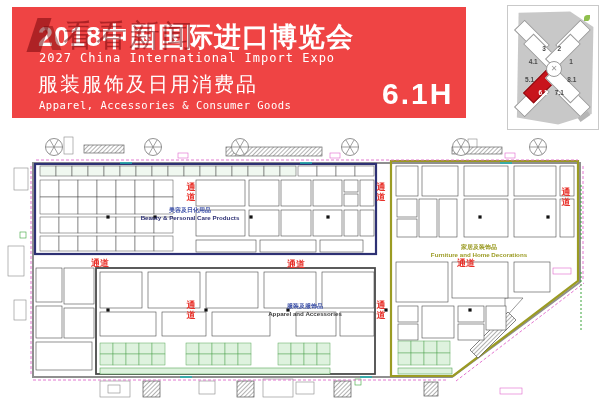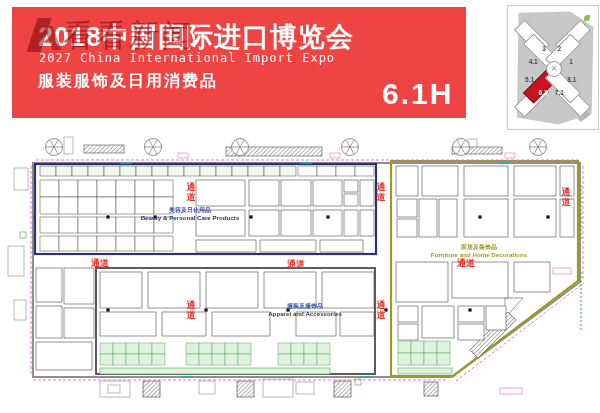--- a/index.html
+++ b/index.html
@@ -3,21 +3,21 @@
 <meta charset="utf-8">
 <style>
   html,body{margin:0;padding:0;}
   body{width:600px;height:413px;position:relative;background:#fff;overflow:hidden;
        font-family:"Liberation Sans",sans-serif;}
   
   .banner{position:absolute;left:12px;top:7px;width:454px;height:111px;background:#ef4444;
           color:#fff;overflow:hidden;}
   .banner .t-cn{position:absolute;left:26px;top:12px;font-size:27px;font-weight:bold;letter-spacing:1px;white-space:nowrap;}
   .banner .t-en{position:absolute;left:27px;top:44px;font-size:12px;font-family:"DejaVu Sans Mono",monospace;letter-spacing:1px;white-space:nowrap;}
-  .banner .s-cn{position:absolute;left:26px;top:64px;font-size:16px;font-weight:bold;letter-spacing:2px;white-space:nowrap;}
+  .banner .s-cn{position:absolute;left:26px;top:64px;font-size:20px;font-weight:normal;letter-spacing:2px;white-space:nowrap;}
   .banner .s-en{position:absolute;left:27px;top:92px;font-size:10.5px;font-family:"DejaVu Sans Mono",monospace;letter-spacing:.5px;white-space:nowrap;}
   .banner .hall{position:absolute;left:370px;top:70px;font-size:30px;font-weight:bold;letter-spacing:2px;}
   .wm{position:absolute;left:20px;top:8px;color:rgba(120,8,12,.55);font-size:31px;font-weight:normal;
       letter-spacing:2px;white-space:nowrap;text-align:right;}
   .wm .k1{display:inline-block;width:14px;height:34px;background:rgba(120,8,12,.55);
           transform:skewX(-18deg);margin-right:2px;vertical-align:-6px;}
   .wm .k2{display:inline-block;width:9px;height:24px;background:rgba(120,8,12,.45);
           transform:skewX(20deg);margin-right:6px;vertical-align:-4px;}
   
   .minimap{position:absolute;left:507px;top:5px;width:90px;height:123px;background:#fff;
@@ -34,20 +34,21 @@
   .mm-mark{position:absolute;left:70px;top:108px;width:12px;height:5px;background:#b5b5b5;transform:rotate(-35deg);}
   svg text{font-family:"Liberation Sans",sans-serif;}
 </style>
 </head>
 <body>
 
 <div class="banner">
   <div class="t-cn">2018中国国际进口博览会</div>
   <div class="t-en">2027 China International Import Expo</div>
   <div class="s-cn">服装服饰及日用消费品</div>
+  <div class="s-en">Apparel, Accessories &amp; Consumer Goods</div>
   <div class="hall">6.1H</div>
   <div class="wm"><span class="k1"></span><span class="k2"></span><span>看看新闻</span></div>
 </div>
 
 <div class="minimap">
   <div class="mm-base"></div>
   <div id="mm-wings">
       <div class="wing" style="left: 5.5px; top: 24.25px; transform: rotate(45deg);"></div>
       <div class="wing" style="left: 15.4px; top: 37.78px; transform: rotate(45deg);"></div>
       <div class="wing" style="left: 46.9px; top: 24.25px; transform: rotate(-45deg);"></div>

